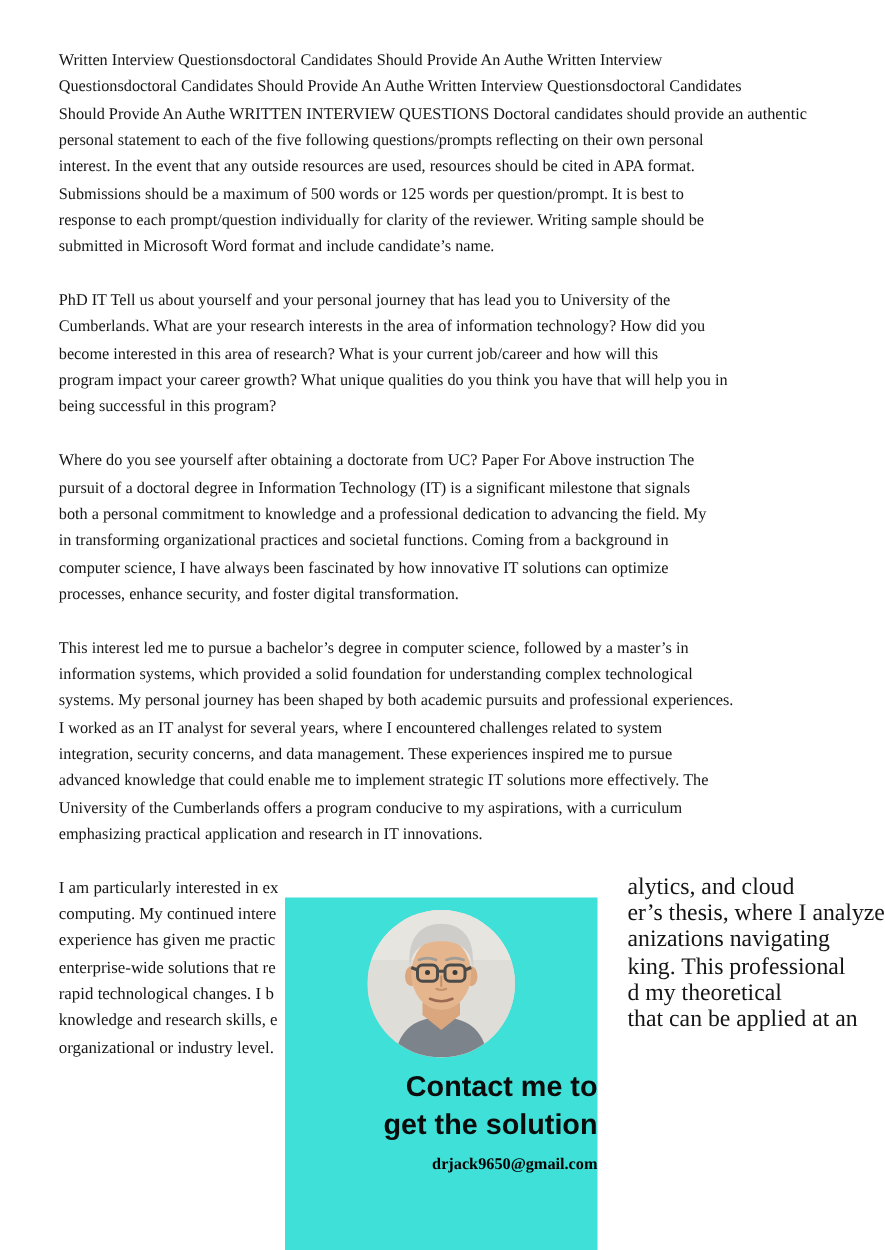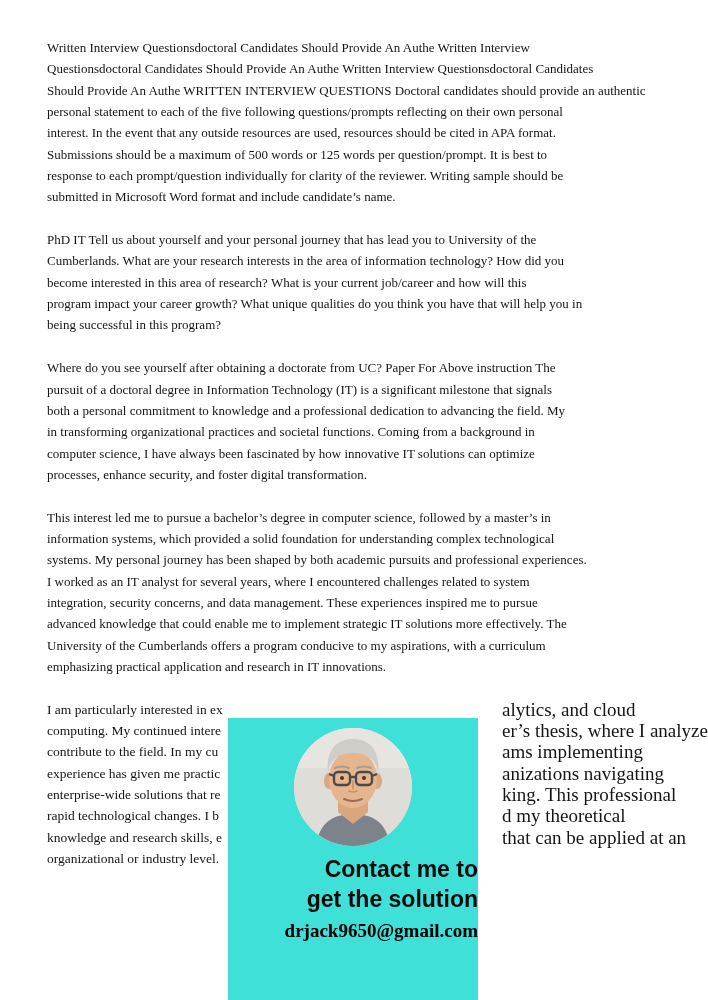--- a/index.html
+++ b/index.html
@@ -45,21 +45,21 @@
   .contact-line {
     font-family: "Liberation Sans", sans-serif;
     font-weight: 700;
     font-size: 23px;
     line-height: 30px;
     color: #0b0b0b;
   }
   .email {
     font-family: "Liberation Serif", serif;
     font-weight: 700;
-    font-size: 19px;
+    font-size: 13px;
     line-height: 26px;
     margin-top: 4px;
     color: #000000;
     margin-left: 38px;
   }
 </style>
 </head>
 <body>
 
 <div class="doc">
@@ -106,24 +106,20 @@
   <div class="para">
     <div class="ob-line">
       <span class="ob-left">I am particularly interested in ex</span>
       <span class="ob-right">alytics, and cloud</span>
     </div>
     <div class="ob-line">
       <span class="ob-left">computing. My continued intere</span>
       <span class="ob-right">er’s thesis, where I analyzed</span>
     </div>
     <div class="ob-line">
-      <span class="ob-left">contribute to the field. In my cu</span>
-      <span class="ob-right">ams implementing</span>
-    </div>
-    <div class="ob-line">
       <span class="ob-left">experience has given me practic</span>
       <span class="ob-right">anizations navigating</span>
     </div>
     <div class="ob-line">
       <span class="ob-left">enterprise-wide solutions that re</span>
       <span class="ob-right">king. This professional</span>
     </div>
     <div class="ob-line">
       <span class="ob-left">rapid technological changes. I b</span>
       <span class="ob-right">d my theoretical</span>

